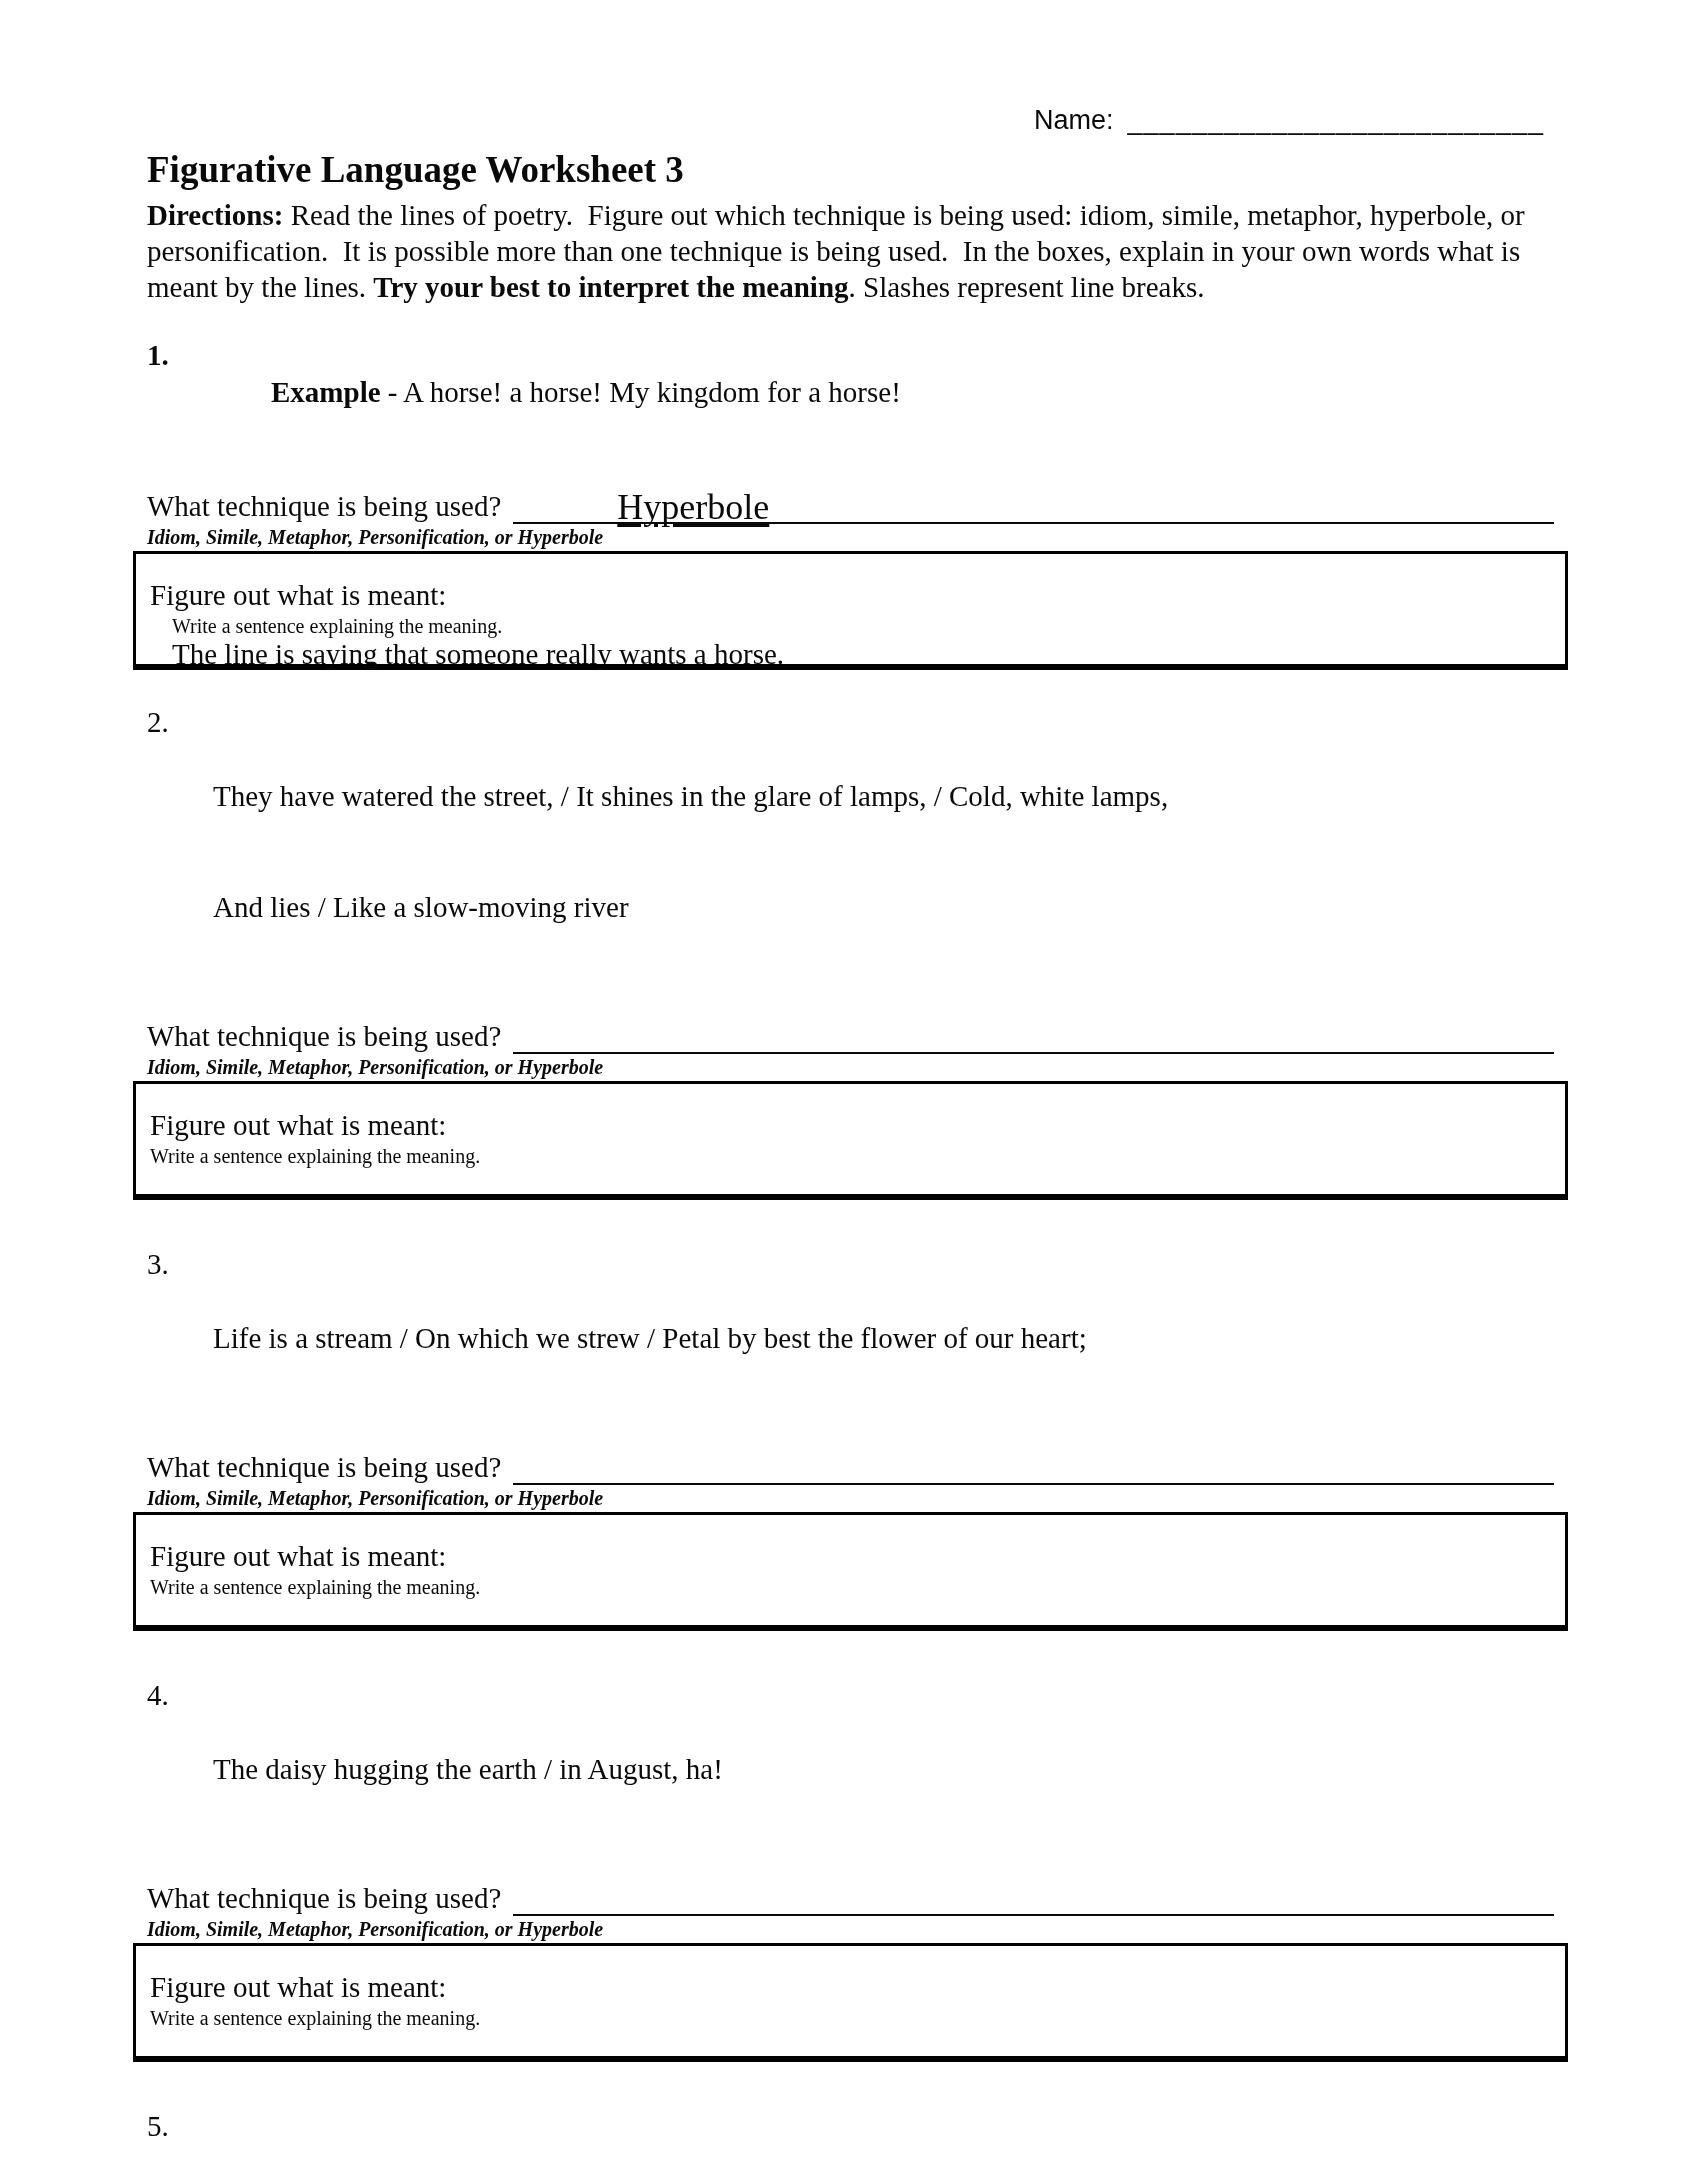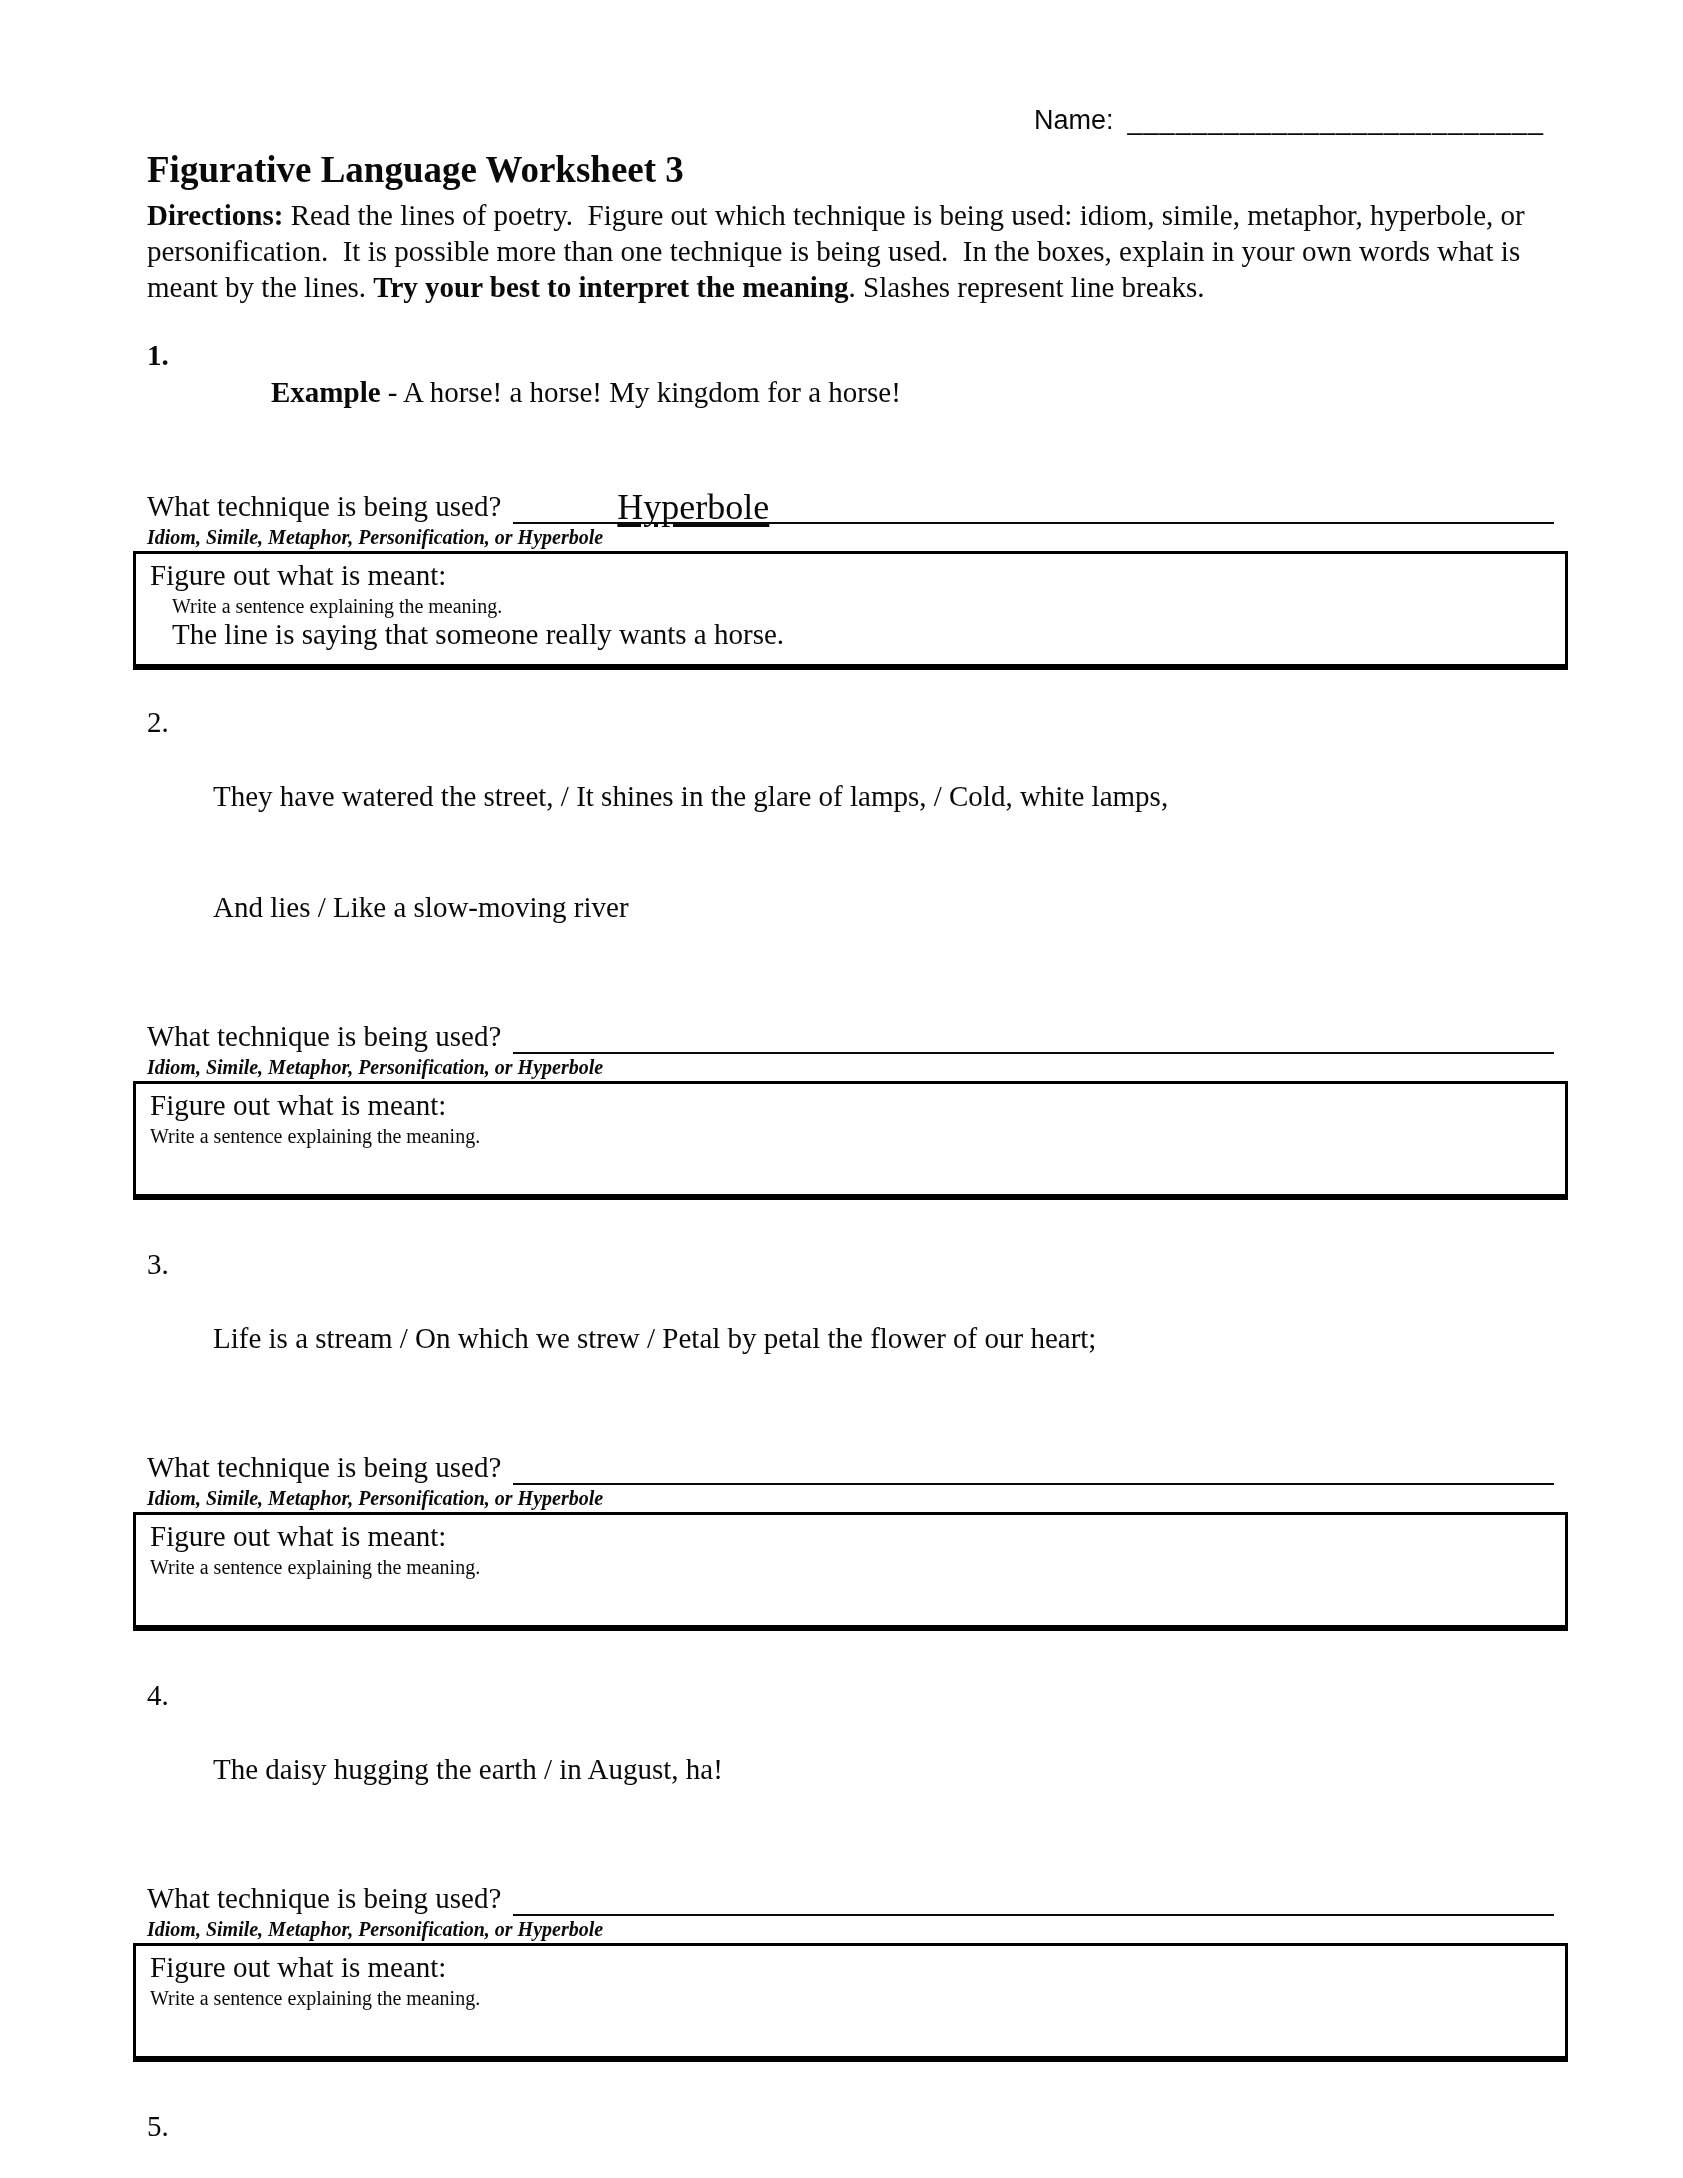--- a/index.html
+++ b/index.html
@@ -92,21 +92,21 @@
     margin: 2px 14px 0 14px;
     font-style: italic;
   }
 
   .answer-box {
     margin-top: 3px;
     border: 3px solid #000;
     border-bottom-width: 6px;
     height: 119px;
     box-sizing: border-box;
-    padding: 4px 14px 0 14px;
+    padding: 24px 14px 0 14px;
   }
   .box-title { font-size: 29px; line-height: 34px; }
   .box-hint-row { display: flex; align-items: baseline; margin-top: 2px; flex-direction: column; }
   .box-hint { font-size: 20px; line-height: 24px; }
   .meaning-answer { font-size: 29px; margin-left: 22px; white-space: pre-wrap; }
 </style>
 </head>
 <body>
 
 <div class="page">
@@ -161,21 +161,21 @@
       <div class="box-hint-row">
         <span class="box-hint">Write a sentence explaining the meaning.</span>
       </div>
     </div>
   </section>
 
   <section class="question">
     <div class="q-text">
       <span class="q-num">3.</span>
       <div class="q-body">
-        <div>Life is a stream / On which we strew / Petal by petal the flower of our heart;</div>
+        <div>Life is a stream / On which we strew / Petal by best the flower of our heart;</div>
       </div>
     </div>
     <div class="technique-row">
       <span class="q-label">What technique is being used?</span>
       <span class="rule"></span>
     </div>
     <div class="hint">Idiom, Simile, Metaphor, Personification, or Hyperbole</div>
     <div class="answer-box">
       <div class="box-title">Figure out what is meant:</div>
       <div class="box-hint-row">

